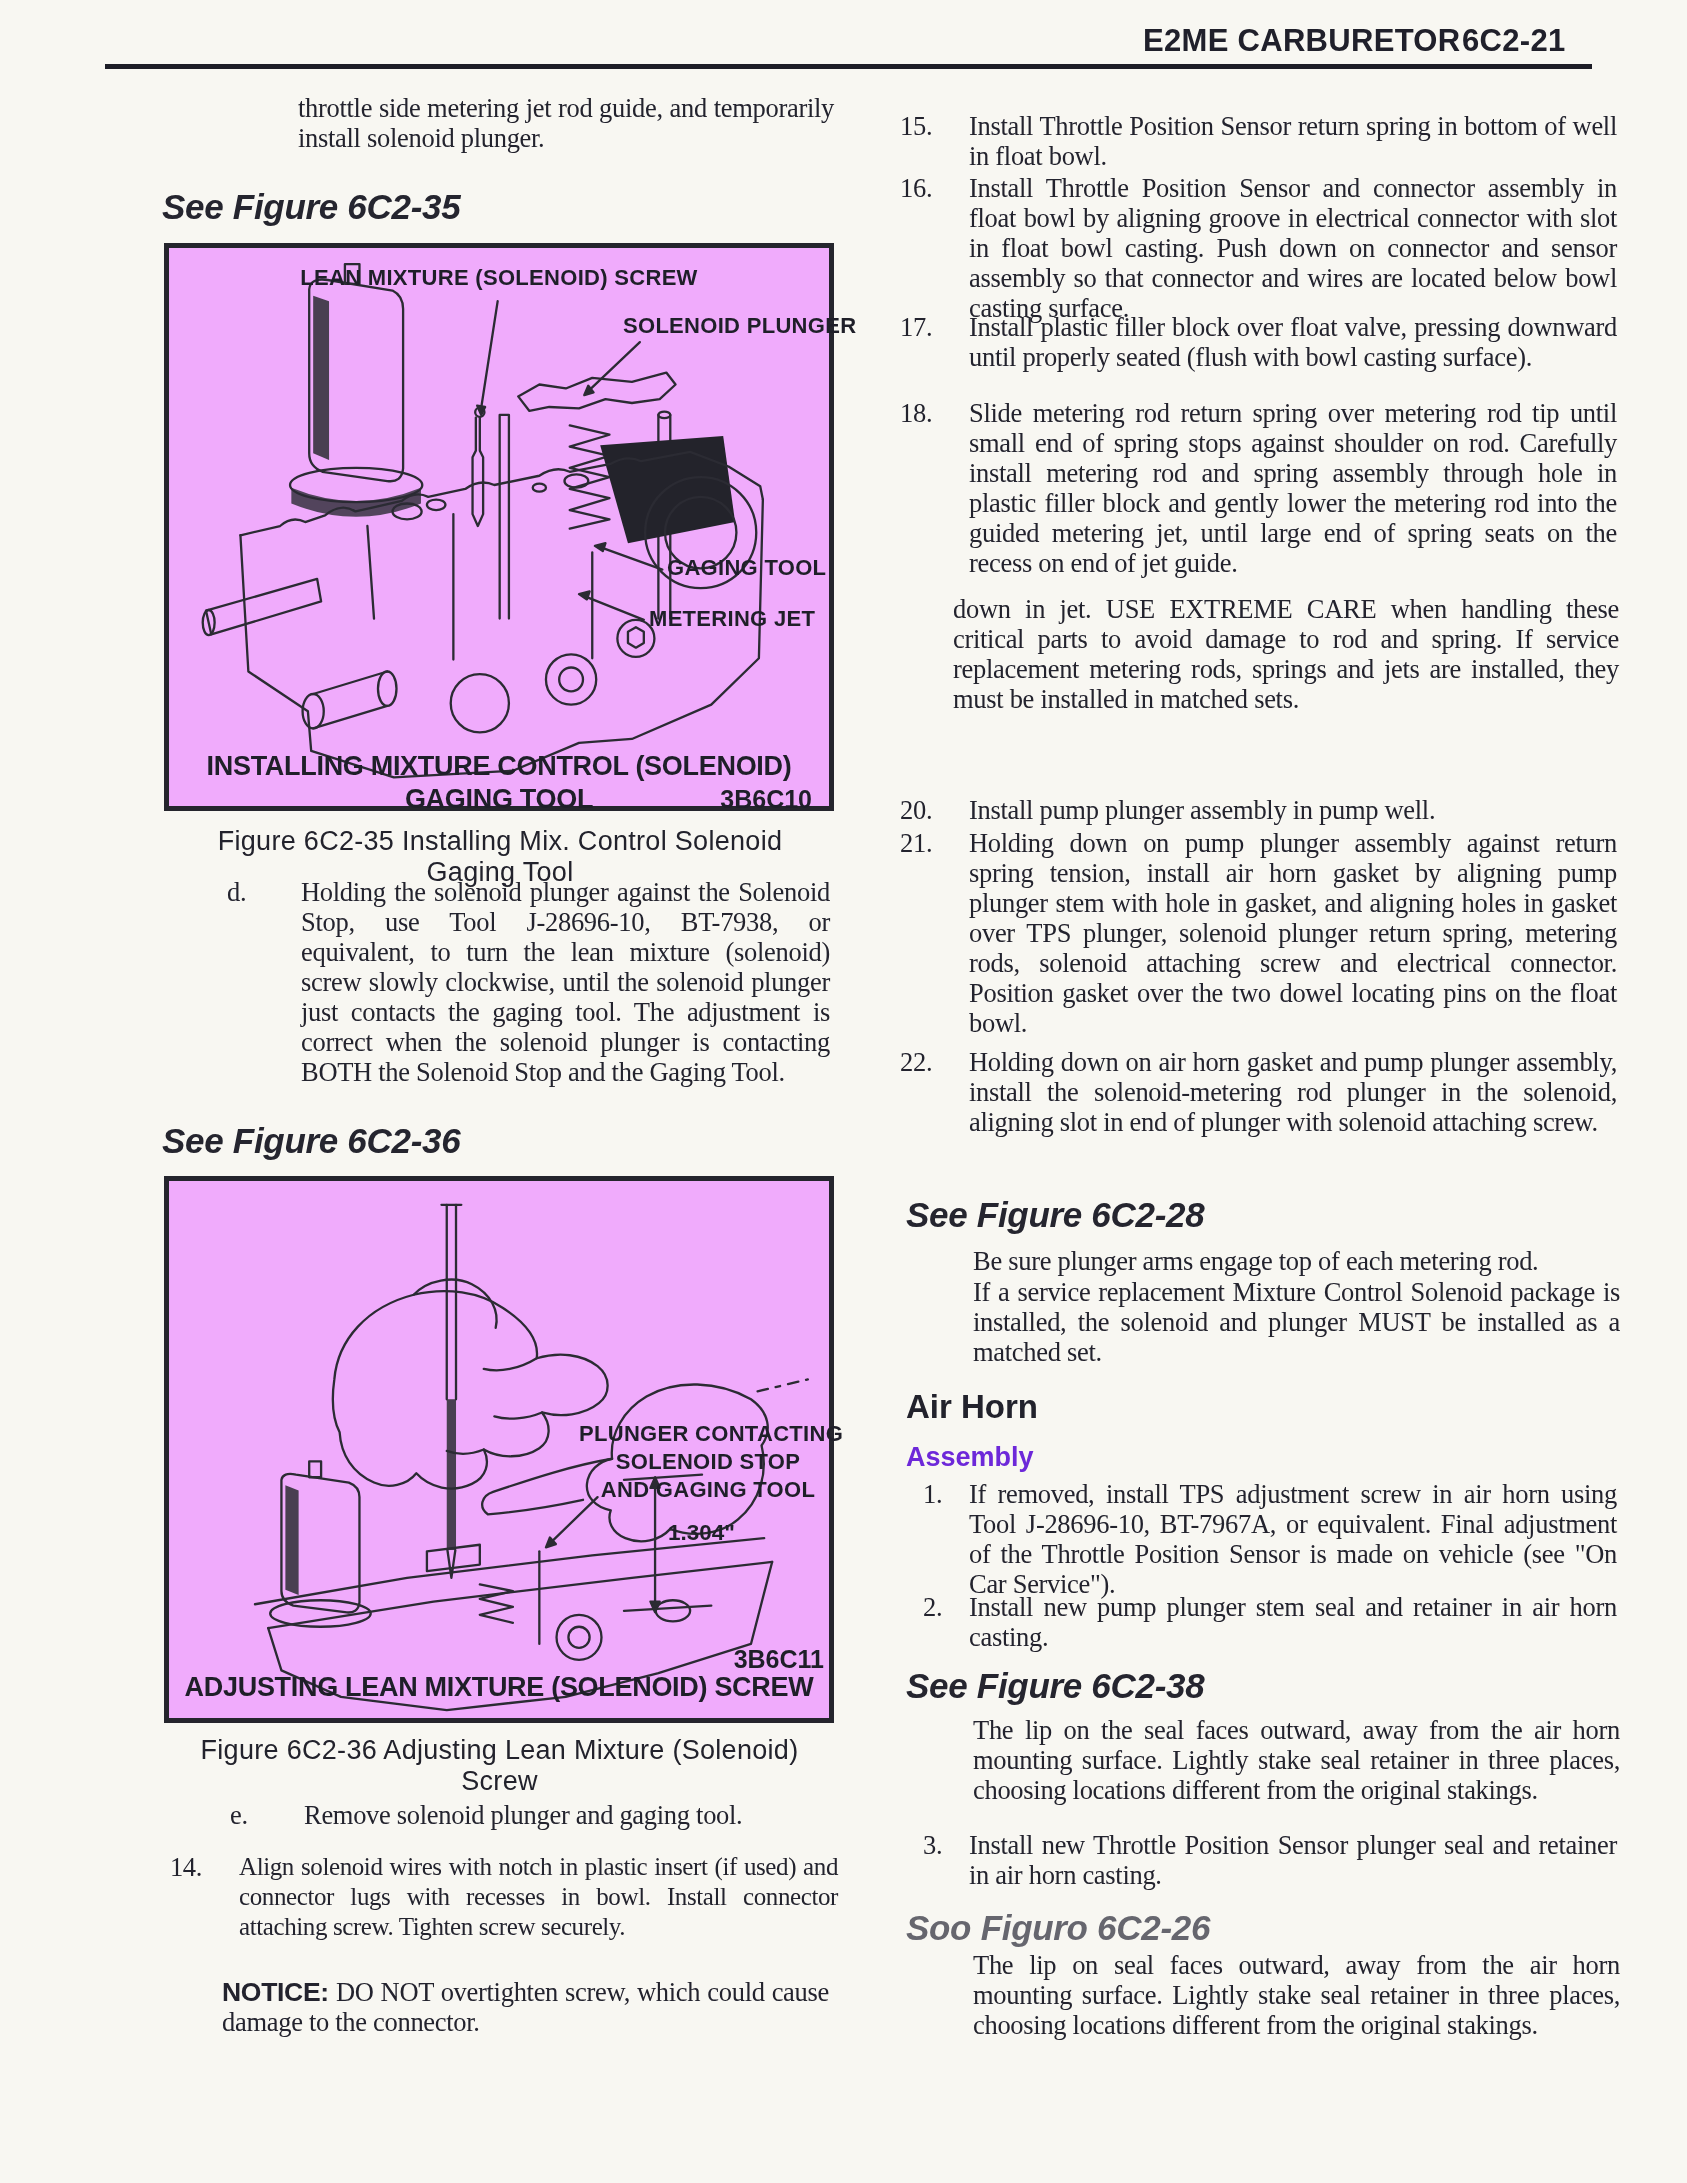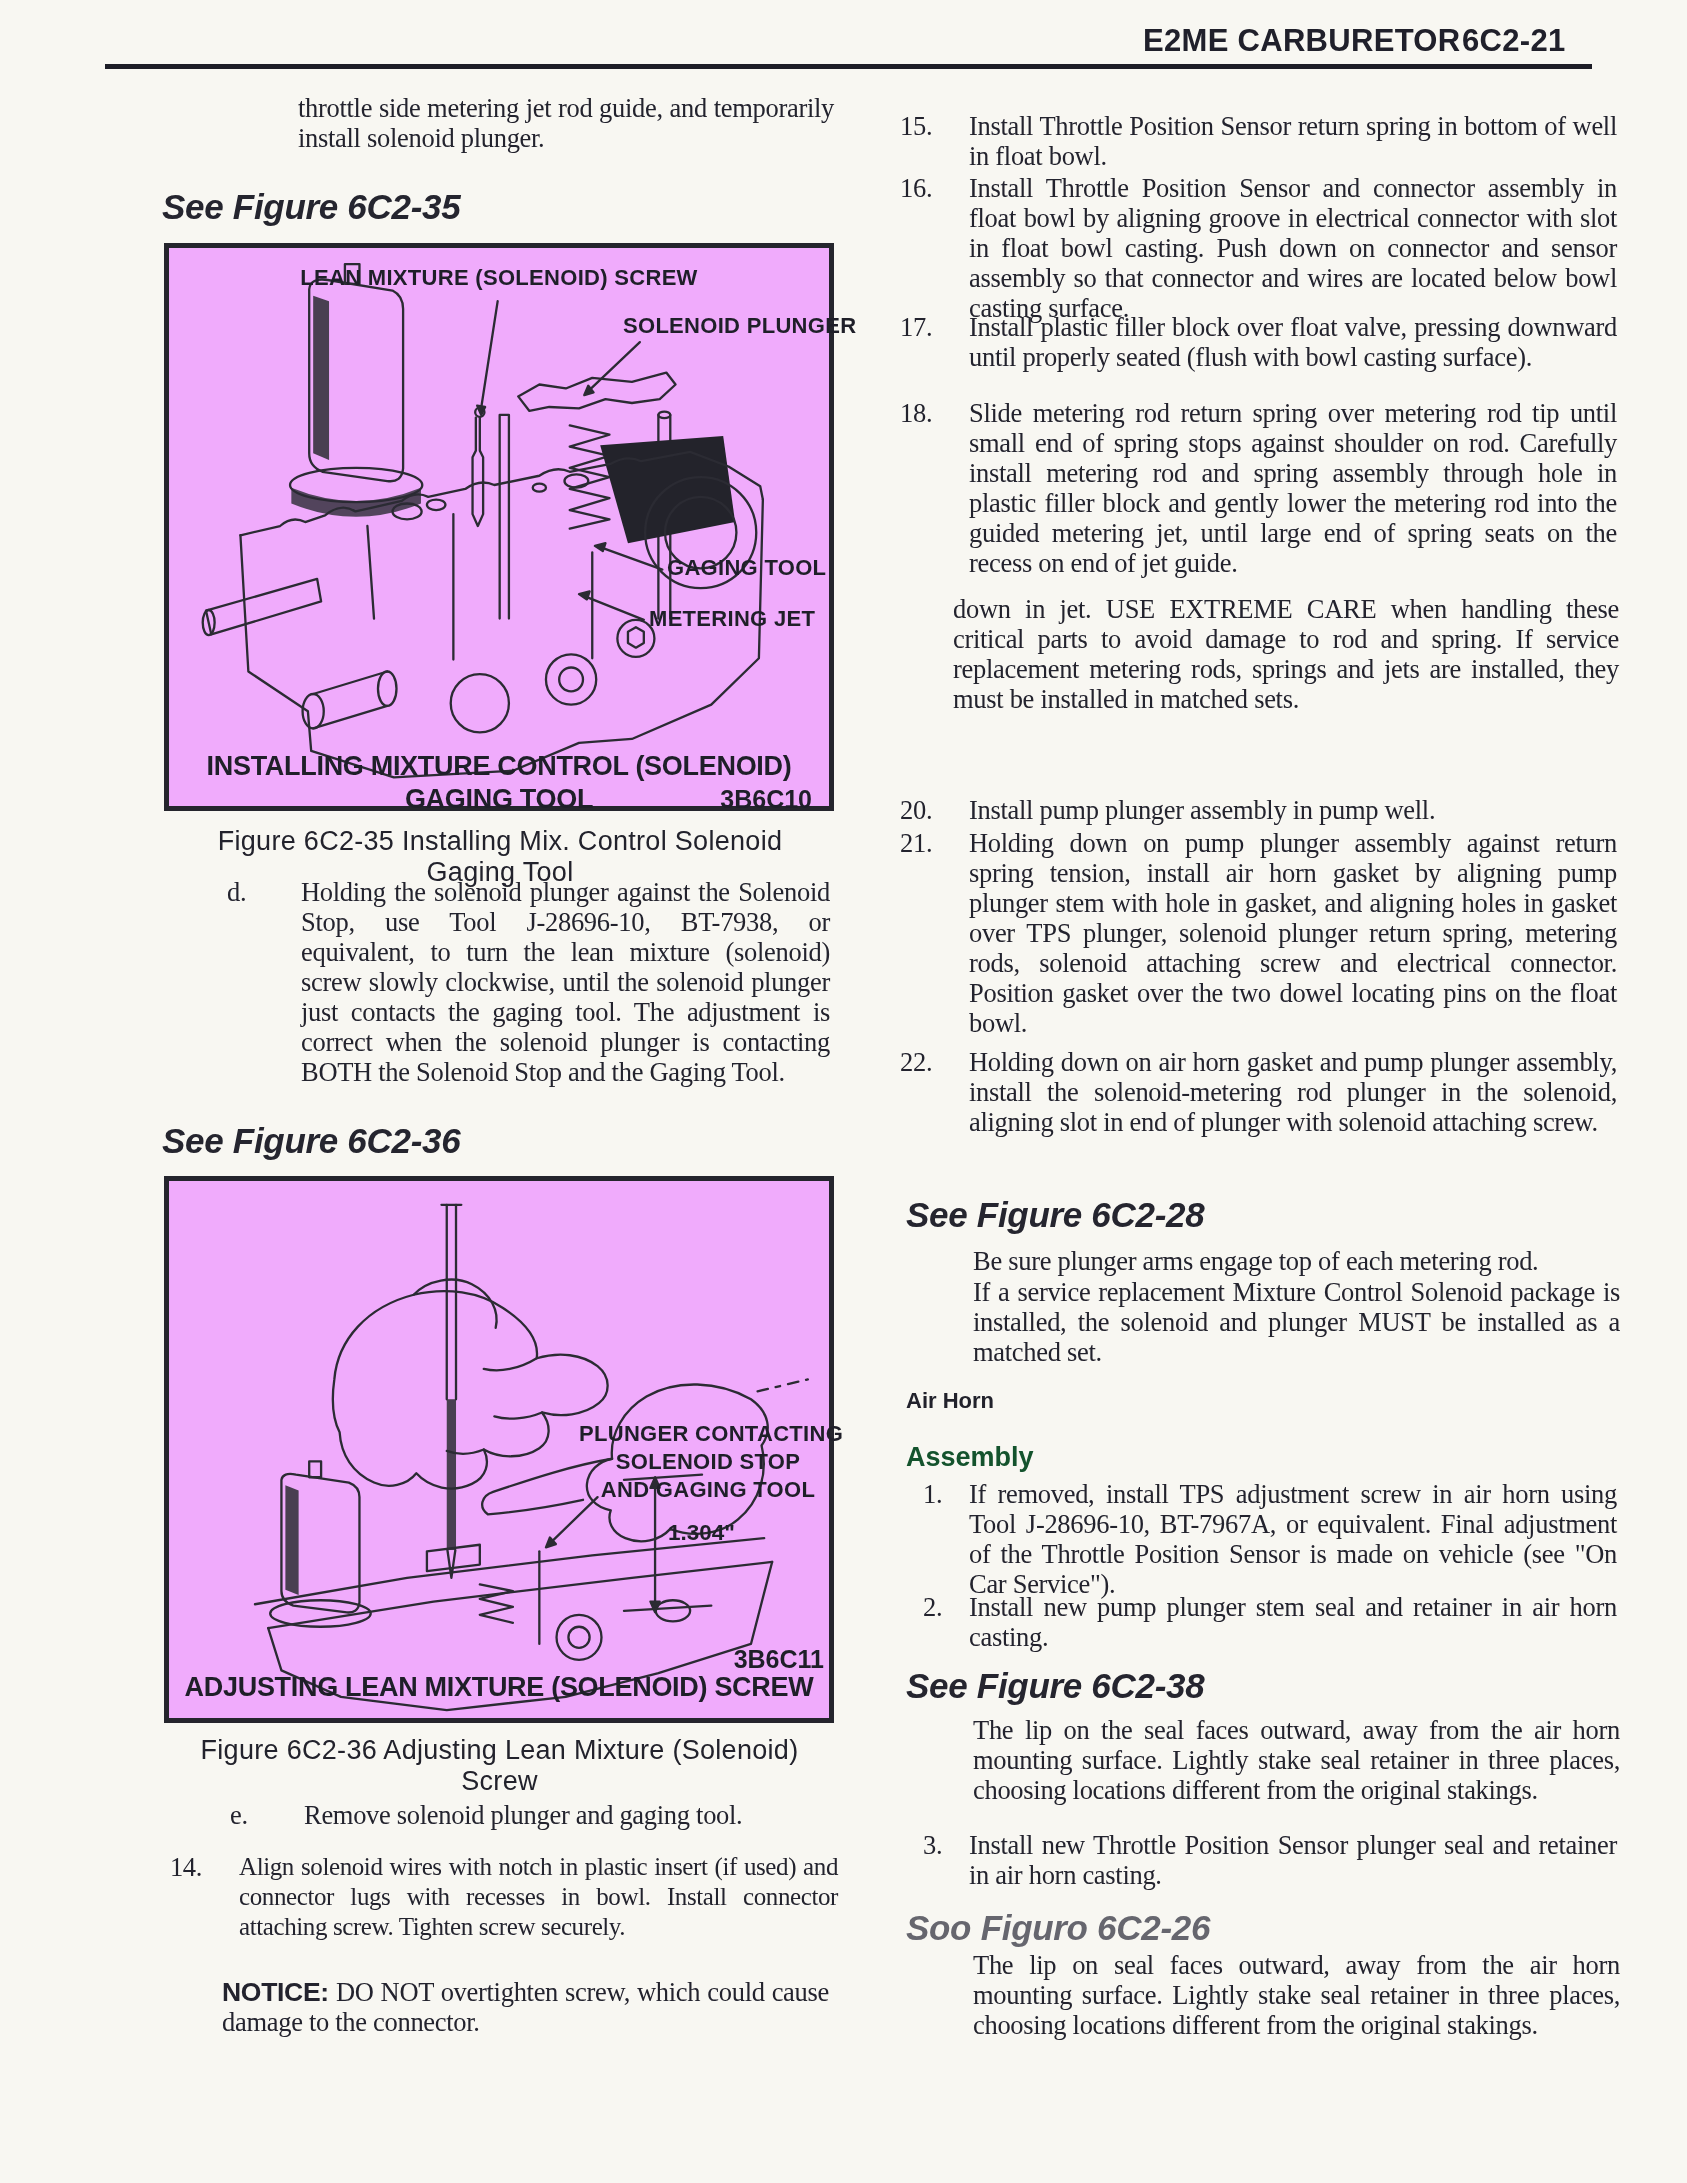--- a/index.html
+++ b/index.html
@@ -17,23 +17,23 @@
   #rule{position:absolute; left:105px; top:64px; width:1487px; height:4.6px; background:#1d1d27;}
 
   
   .body-txt{font-size:26.5px; line-height:30px; letter-spacing:-0.3px; text-align:justify;}
   .blk{position:absolute;}
   .step{position:absolute;}
   .step .mk{position:absolute; top:0; text-align:left; font-size:26.5px; line-height:30px;}
   .seefig{position:absolute; font-family:"Liberation Sans","DejaVu Sans",sans-serif;
     font-weight:bold; font-style:italic; font-size:35px; letter-spacing:-0.3px; color:#25252f;}
   .h1{position:absolute; font-family:"Liberation Sans","DejaVu Sans",sans-serif;
-    font-weight:bold; font-size:22px; color:#22222c;text-align:center;}
+    font-weight:bold; font-size:33px; color:#22222c;text-align:center;}
   .h2{position:absolute; font-family:"Liberation Sans","DejaVu Sans",sans-serif;
-    font-weight:bold; font-size:27px; color:#14532d;}
+    font-weight:bold; font-size:27px; color:#6d28d9;}
   .caption{position:absolute; font-family:"Liberation Sans","DejaVu Sans",sans-serif;
     font-size:27px; line-height:31px; text-align:center; letter-spacing:0.3px; color:#22222c;}
   .notice .nl{font-family:"Liberation Sans","DejaVu Sans",sans-serif; font-weight:bold;}
   .faded{color:#4d4d58; opacity:0.85;}
 
   
   .figbox{position:absolute; border:5.3px solid #25252d; background:#f0abfc;}
   .figbox svg{position:absolute; left:0; top:0; width:100%; height:100%;}
   .figlabel{position:absolute; font-family:"Liberation Sans","DejaVu Sans",sans-serif;
     font-weight:bold; font-size:22px; line-height:28px; letter-spacing:0.3px; color:#1f1f29; white-space:nowrap;}

